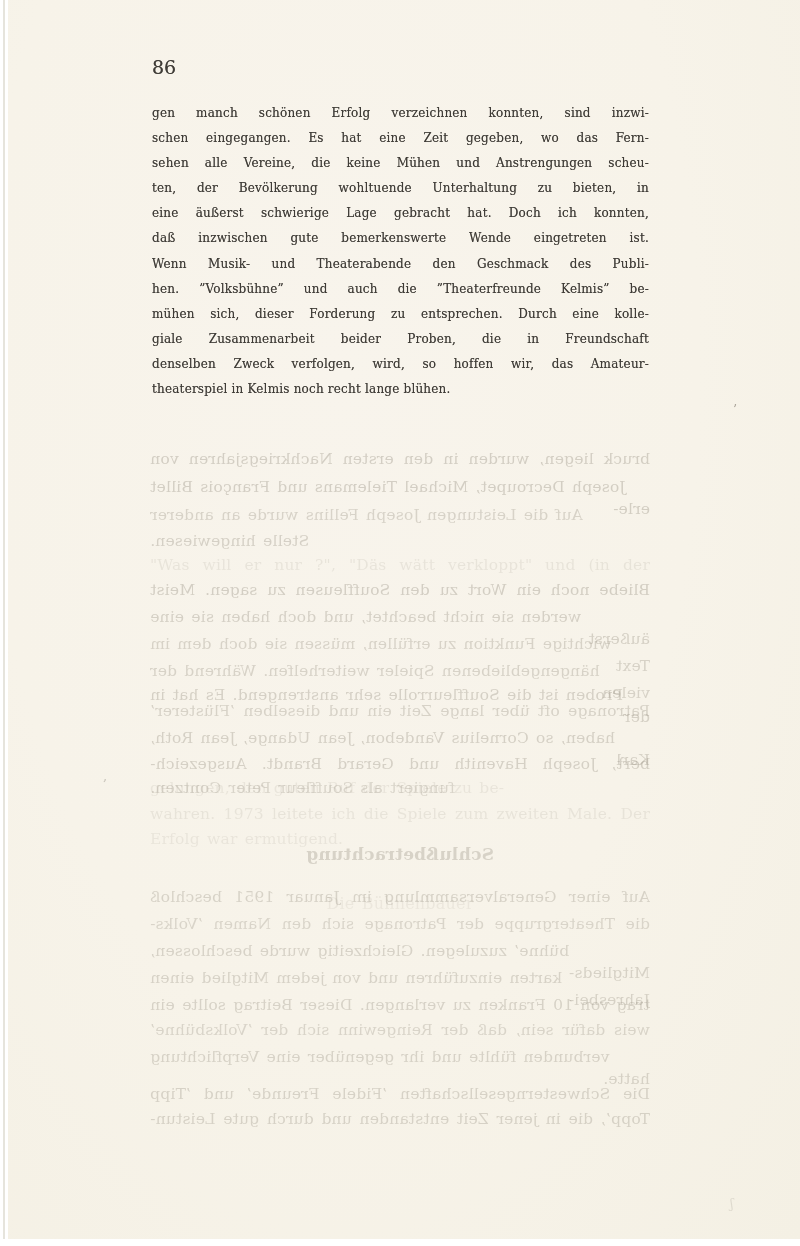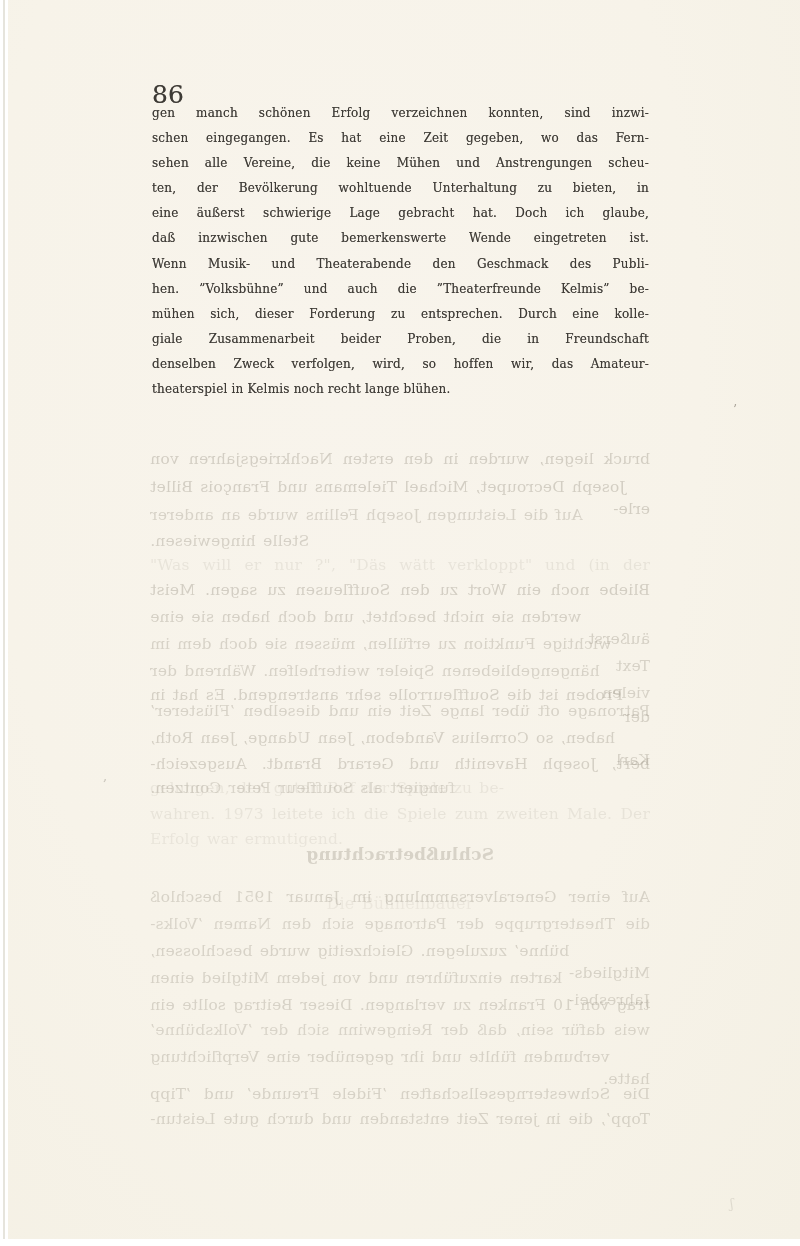--- a/index.html
+++ b/index.html
@@ -15,22 +15,22 @@
   .paper{
     position:absolute;left:8px;top:0;right:0;bottom:7px;
     background:radial-gradient(ellipse at 42% 30%, #f8f4ec 0%, var(--paper) 55%, #f4f0e4 100%);
   }
   .left-edge-line{
     position:absolute;left:3px;top:0;width:2px;height:1239px;
     background:#dcd8cd;opacity:.7;
   }
 
   .page-number{
-    position:absolute;left:152px;top:80px;
-    font-size:25px;color:var(--ink);
+    position:absolute;left:152px;top:56px;
+    font-size:19px;color:var(--ink);
     text-shadow:0 0 .4px rgba(62,59,54,.65);
   }
 
   .paragraph{
     position:absolute;left:152px;top:101px;width:497px;
     color:var(--ink);
   }
   .pline{
     font-size:12px;line-height:25.1px;height:25.1px;
     text-align:justify;text-align-last:justify;
@@ -94,21 +94,21 @@
     <div class="ghost mir gj" style="top: 1108px; opacity: 0.3; text-align: right;">Topp’, die in jener Zeit entstanden und durch gute Leistun-</div>
   </div>
 
 <div class="page-number">86</div>
 
 <div class="paragraph">
     <div class="pline">gen manch schönen Erfolg verzeichnen konnten, sind inzwi-</div>
     <div class="pline">schen eingegangen. Es hat eine Zeit gegeben, wo das Fern-</div>
     <div class="pline">sehen alle Vereine, die keine Mühen und Anstrengungen scheu-</div>
     <div class="pline">ten, der Bevölkerung wohltuende Unterhaltung zu bieten, in</div>
-    <div class="pline">eine äußerst schwierige Lage gebracht hat. Doch ich glaube,</div>
+    <div class="pline">eine äußerst schwierige Lage gebracht hat. Doch ich konnten,</div>
     <div class="pline">daß inzwischen gute bemerkenswerte Wende eingetreten ist.</div>
     <div class="pline">Wenn Musik- und Theaterabende den Geschmack des Publi-</div>
     <div class="pline">hen. ”Volksbühne” und auch die ”Theaterfreunde Kelmis” be-</div>
     <div class="pline">mühen sich, dieser Forderung zu entsprechen. Durch eine kolle-</div>
     <div class="pline">giale Zusammenarbeit beider Proben, die in Freundschaft</div>
     <div class="pline">denselben Zweck verfolgen, wird, so hoffen wir, das Amateur-</div>
     <div class="pline last">theaterspiel in Kelmis noch recht lange blühen.</div>
   </div>
 
 <div id="marks">

